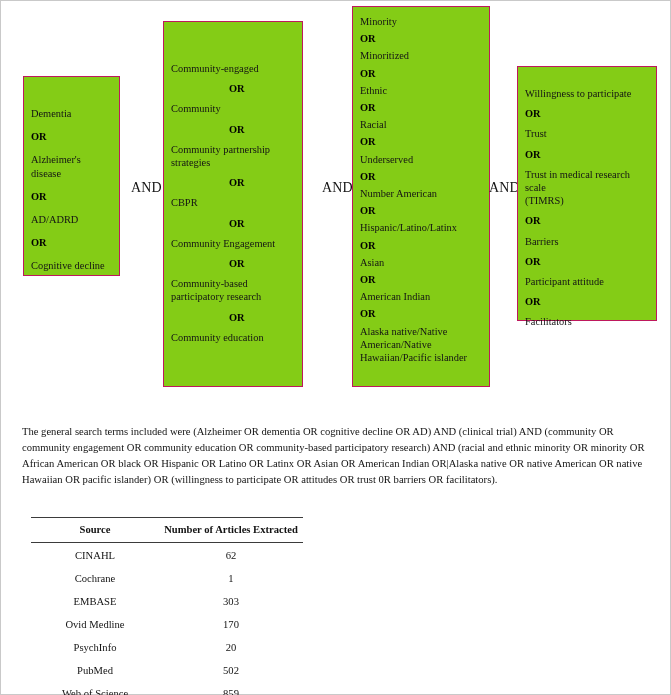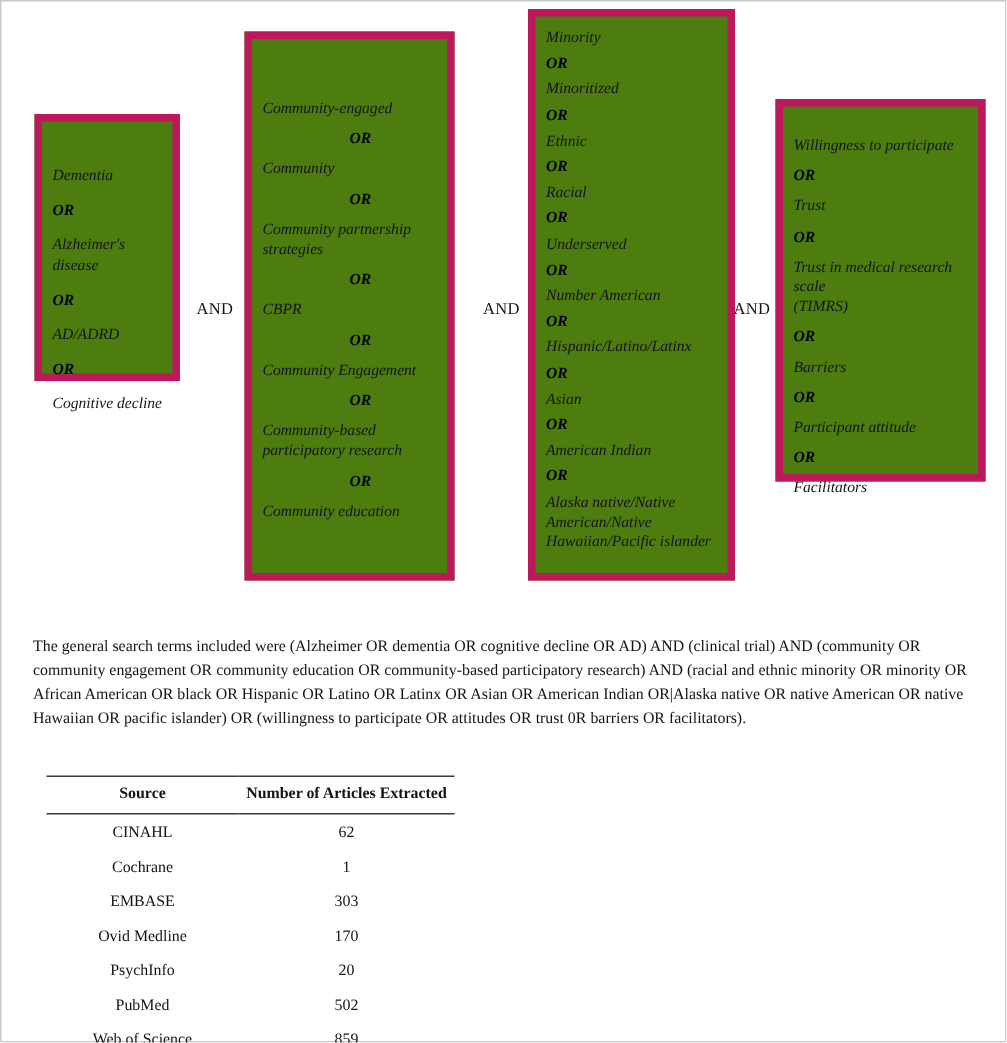--- a/index.html
+++ b/index.html
@@ -21,24 +21,23 @@
     width: 671px;
     height: 695px;
     border: 1px solid #c9c9c9;
     box-sizing: border-box;
     background: #ffffff;
   }
 
   
   .concept-box {
     position: absolute;
-    background: #4d7c0f;
-    border: 5px solid #be185d;
+    background: #84cc16;
+    border: 1px solid #be185d;
     box-sizing: border-box;
-    font-style: italic;
   }
   .box-inner {
     position: absolute;
     left: 0; right: 0;
     padding: 0 7px;
     box-sizing: border-box;
   }
   .term {
     font-size: 10.4px;
     line-height: 13.2px;
@@ -58,25 +57,24 @@
   #box3 .term, #box3 .op { margin-bottom: 4px; }
   
   #box4 .term, #box4 .op { margin-bottom: 7px; }
   
   #box2 .op { text-align: left; padding-left: 58px; margin: 7px 0 7px 0; }
   #box2 .term { margin: 0; }
 
   
   .and-label {
     position: absolute;
-    font-size: 11px;
+    font-size: 14px;
     color: #141414;
     letter-spacing: 0.2px;
     white-space: nowrap;
-    margin-top: 20px;
   }
 
   
   #search-paragraph {
     position: absolute;
     left: 21px;
     top: 412px;
     width: 632px;
     font-size: 10.6px;
     line-height: 16.2px;
@@ -112,21 +110,21 @@
     margin-top: 35px;
   }
   #results-table .col-source { width: 128px; }
   #results-table .col-count  { width: 144px; }
 </style>
 </head>
 <body>
 
 <div id="page">
 
-  <div class="concept-box" id="box1" style="left:22px; top:75px; width:97px; height:178px;">
+  <div class="concept-box" id="box1" style="left:22px; top:75px; width:97px; height:200px;">
     <div class="box-inner" id="box1-inner" style="top:30px;">
         <div class="term">Dementia</div>
         <div class="op">OR</div>
         <div class="term">Alzheimer's
 disease</div>
         <div class="op">OR</div>
         <div class="term">AD/ADRD</div>
         <div class="op">OR</div>
         <div class="term">Cognitive decline</div>
       </div>

